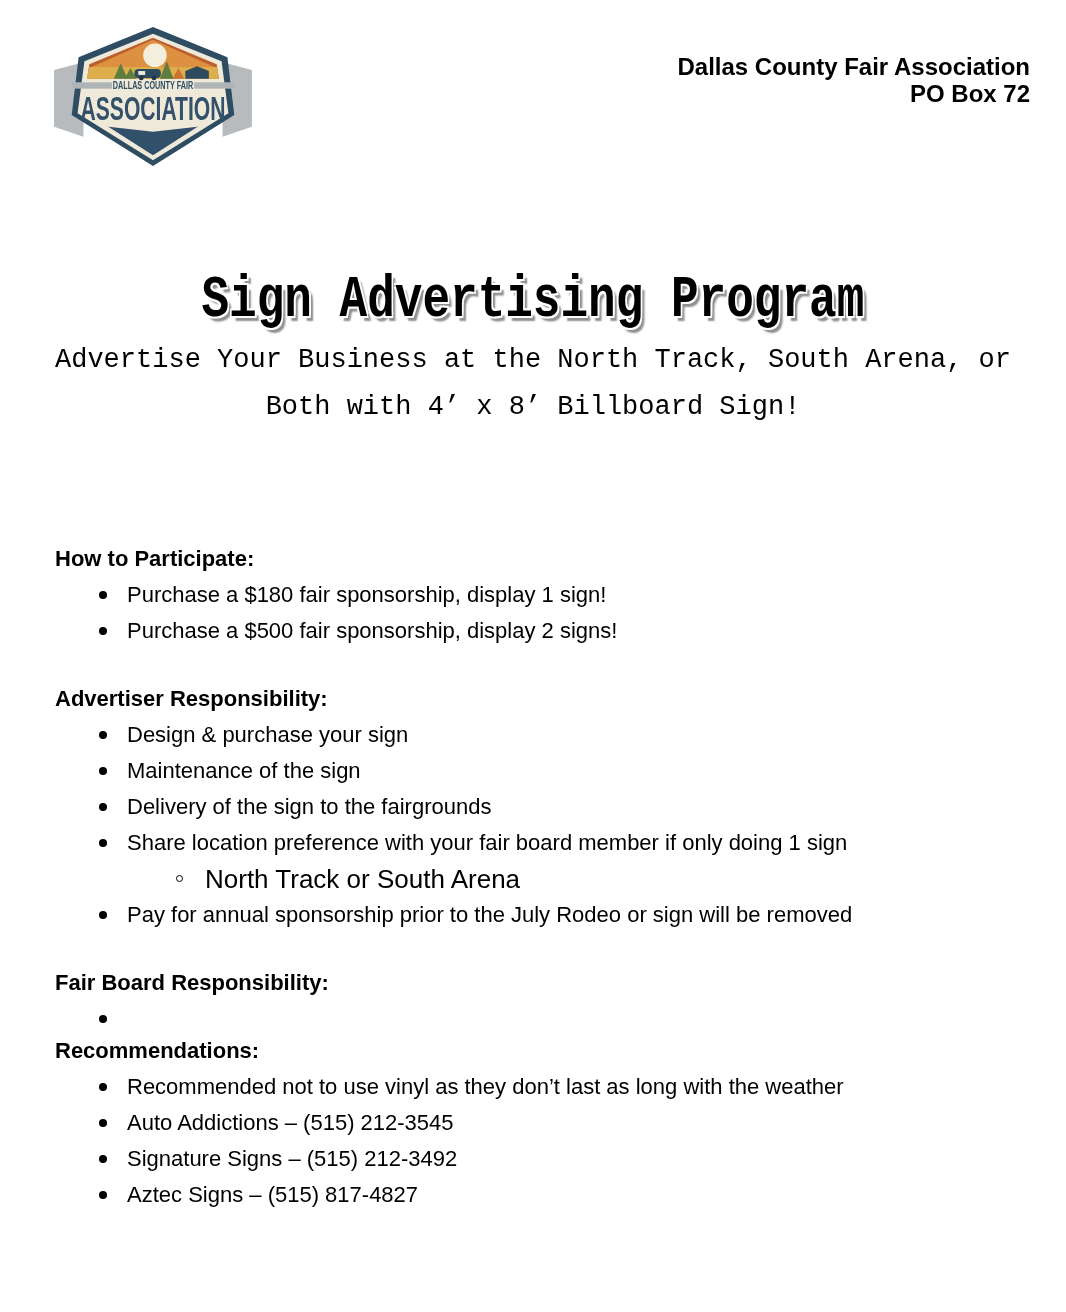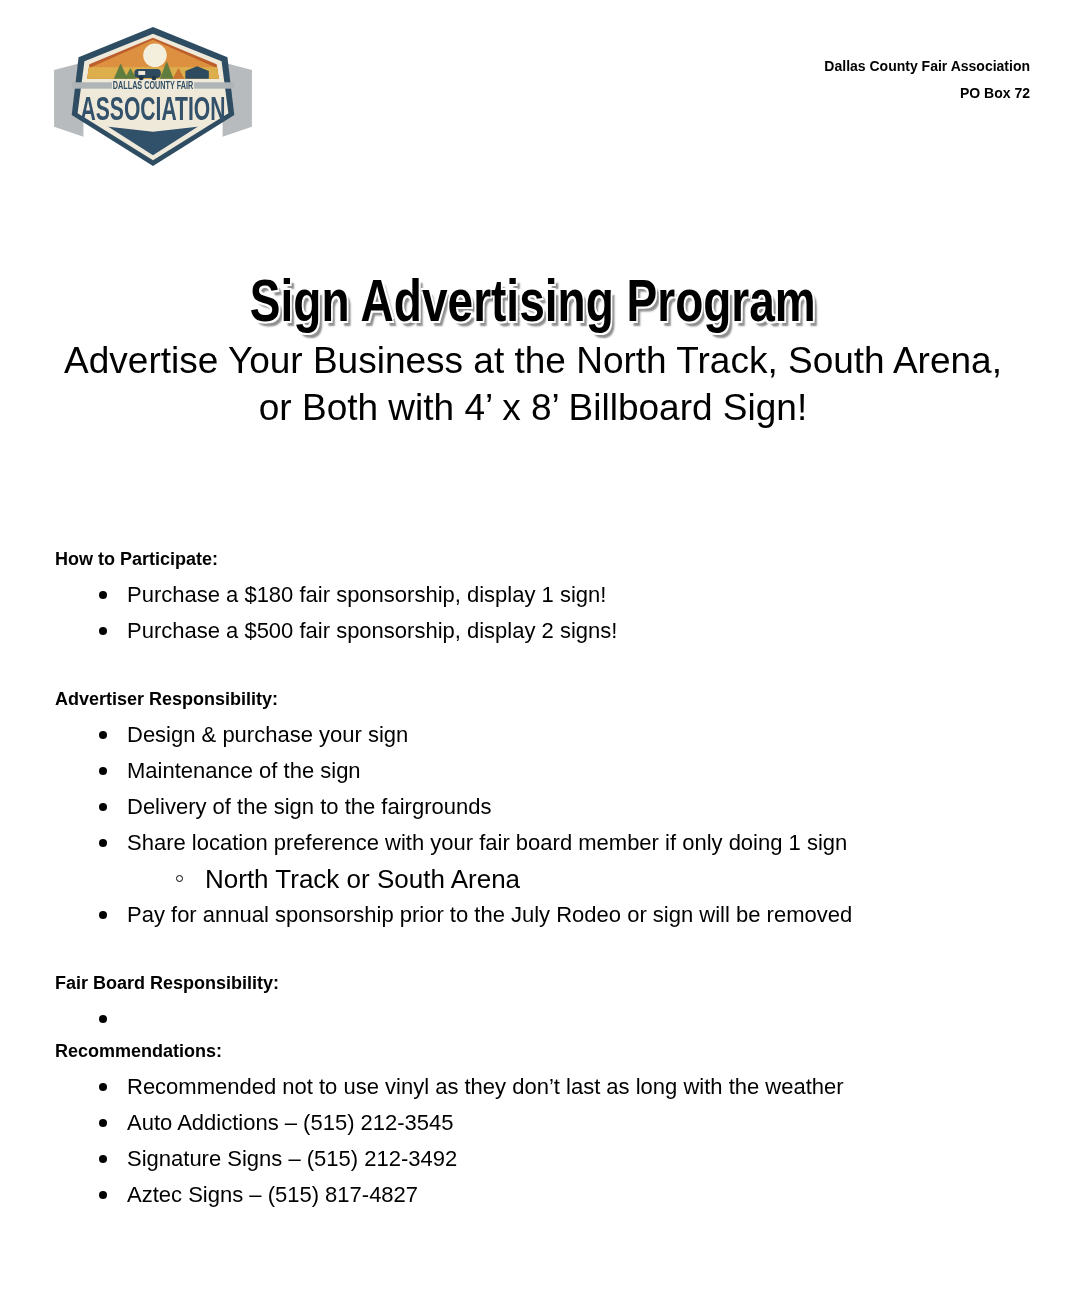--- a/index.html
+++ b/index.html
@@ -13,49 +13,49 @@
   .page { position: relative; width: 1066px; height: 1312px; background: #fff; }
 
   
   .header {
     display: flex; justify-content: space-between; align-items: flex-start;
     padding: 25px 36px 0 50px;
   }
   .logo-wrap { width: 206px; height: 143px; }
   .address {
     text-align: right; font-weight: bold;
-    font-size: 14px; line-height: 27px;
+    font-size: 24px; line-height: 27px;
     margin-top: 28px;
   }
 
   
-  .title-block { text-align: center; margin-top: 101px; }
+  .title-block { text-align: center; margin-top: 101px; font-family: Liberation Mono, monospace; }
   .doc-title {
     display: inline-block;
     font-size: 59px; font-weight: bold; line-height: 64px;
     white-space: nowrap;
     transform: scaleX(0.78);
     transform-origin: center;
     color: #000;
     text-shadow:
       2px 2px 0 #ffffff, -2px -2px 0 #ffffff,
       -2px 2px 0 #ffffff, 2px -2px 0 #ffffff,
       5px 5px 2px #8f8f8f;
   }
   .doc-subtitle {
     max-width: 960px; margin: 4px auto 0;
-    font-size: 37px; line-height: 47px;
+    font-size: 27px; line-height: 47px;
   }
 
   
   .sections { padding: 0 40px 0 55px; }
   .section { margin-top: 32px; }
   .section.first { margin-top: 110px; }
   .section h2 {
-    margin: 0; font-size: 18px; font-weight: bold; line-height: 36px;
+    margin: 0; font-size: 22px; font-weight: bold; line-height: 36px;
   }
   ul.bullets, ul.sub { margin: 0; padding: 0; }
   ul.bullets > li {
     list-style: none; position: relative;
     padding-left: 72px;
     font-size: 22px; line-height: 36px;
   }
   ul.bullets > li::before {
     content: ""; position: absolute;
     left: 44px; top: 14px;

